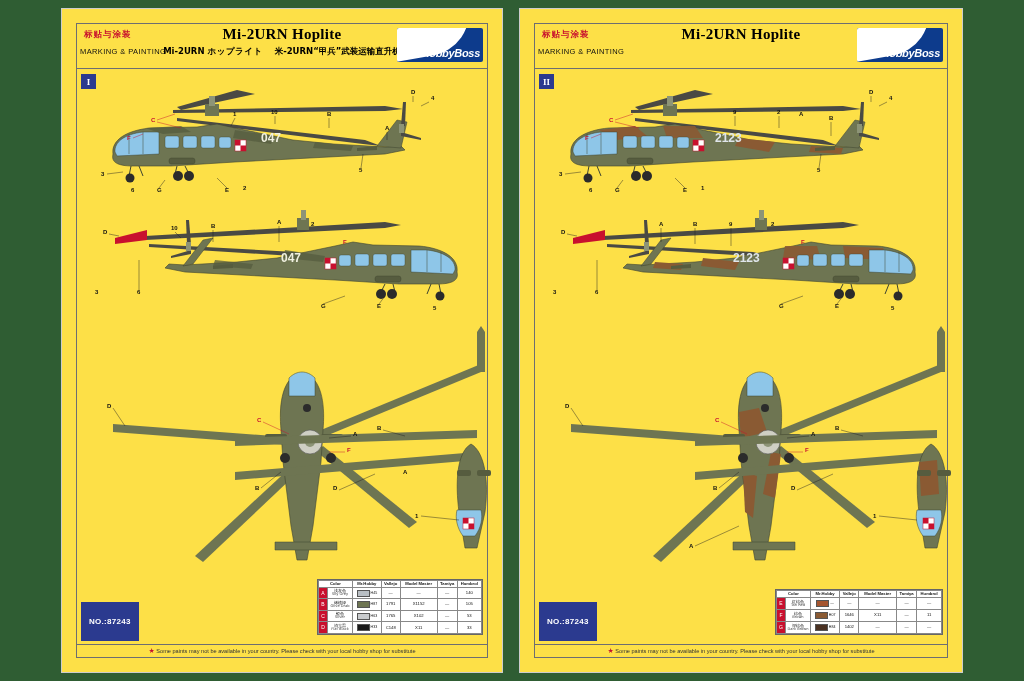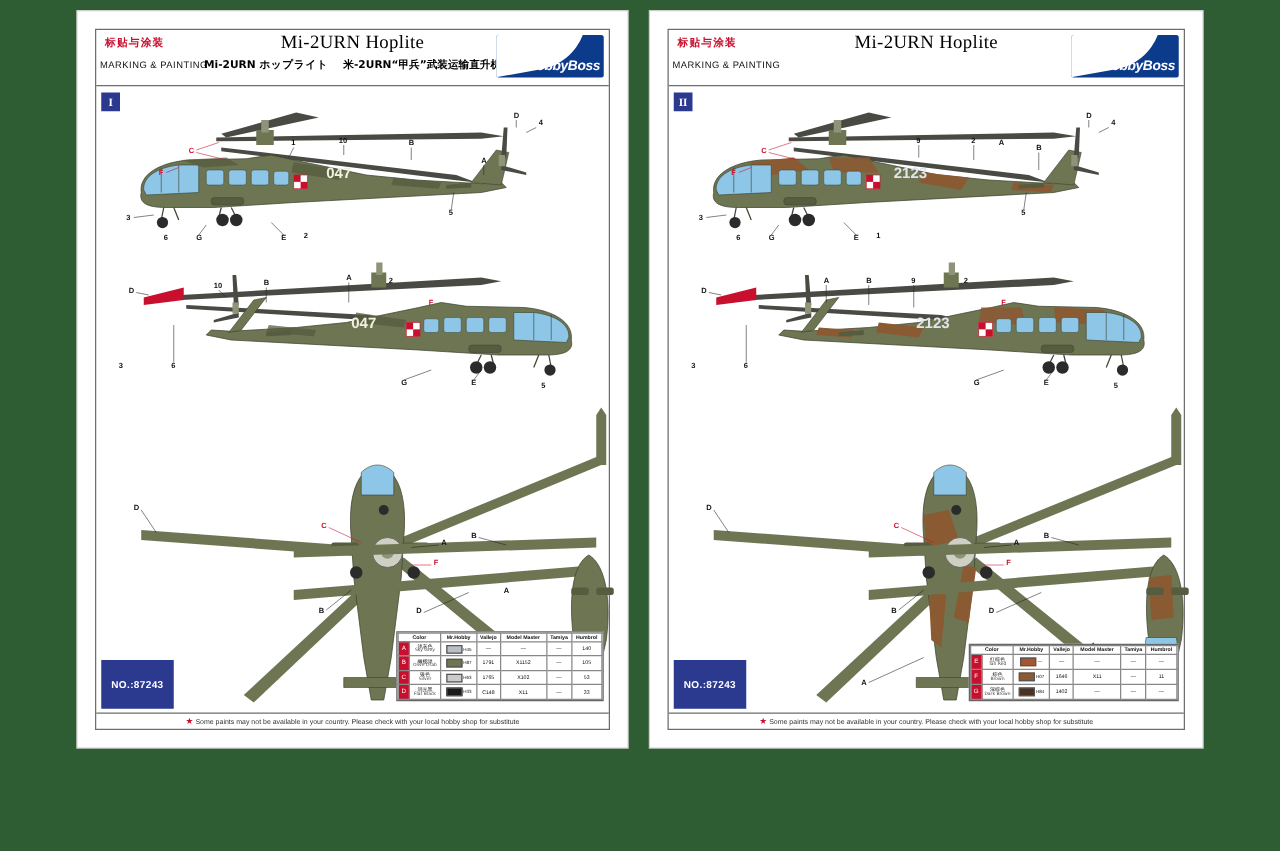--- a/index.html
+++ b/index.html
@@ -8,22 +8,22 @@
     background:#2f5d33;
     font-family:"Liberation Serif", serif;
     overflow:hidden;
   }
   .page{
     position:absolute;left:0;top:0;width:1024px;height:681px;
     background:#2f5d33;
   }
   .sheet{
     position:absolute;
-    background:#ffffff;
-    top:9px;height:589px;
+    background:#fde047;
+    top:9px;height:663px;
     box-shadow:0 0 0 1px #cccccc;
   }
   .sheet.left{left:62px;width:440px;}
   .sheet.right{left:520px;width:442px;}
   .inner{
     position:absolute;left:14px;top:14px;right:14px;bottom:14px;
     border:1.5px solid #6d6e71;
   }
   
   .hdr{
@@ -39,21 +39,21 @@
   .hdr .mp{
     position:absolute;left:3px;top:23px;
     font-family:"Liberation Sans", sans-serif;
     font-size:7.5px;font-weight:normal;color:#111;
     letter-spacing:.4px;
   }
   .hdr .ttl{
     position:absolute;left:0;right:0;top:2px;
     text-align:center;
     font-family:"Liberation Serif", serif;
-    font-size:15px;font-weight:normal;color:#000;
+    font-size:15px;font-weight:bold;color:#000;
     letter-spacing:.3px;
   }
   .hdr .sub{
     position:absolute;left:0;right:0;top:22px;
     text-align:center;
     font-family:"DejaVu Sans", sans-serif;
     font-size:8.5px;font-weight:bold;color:#000;
   }
   .hdr .sub .jp{letter-spacing:.5px;text-align:right;}
   .hdr .sub .zh{margin-left:9px;}

